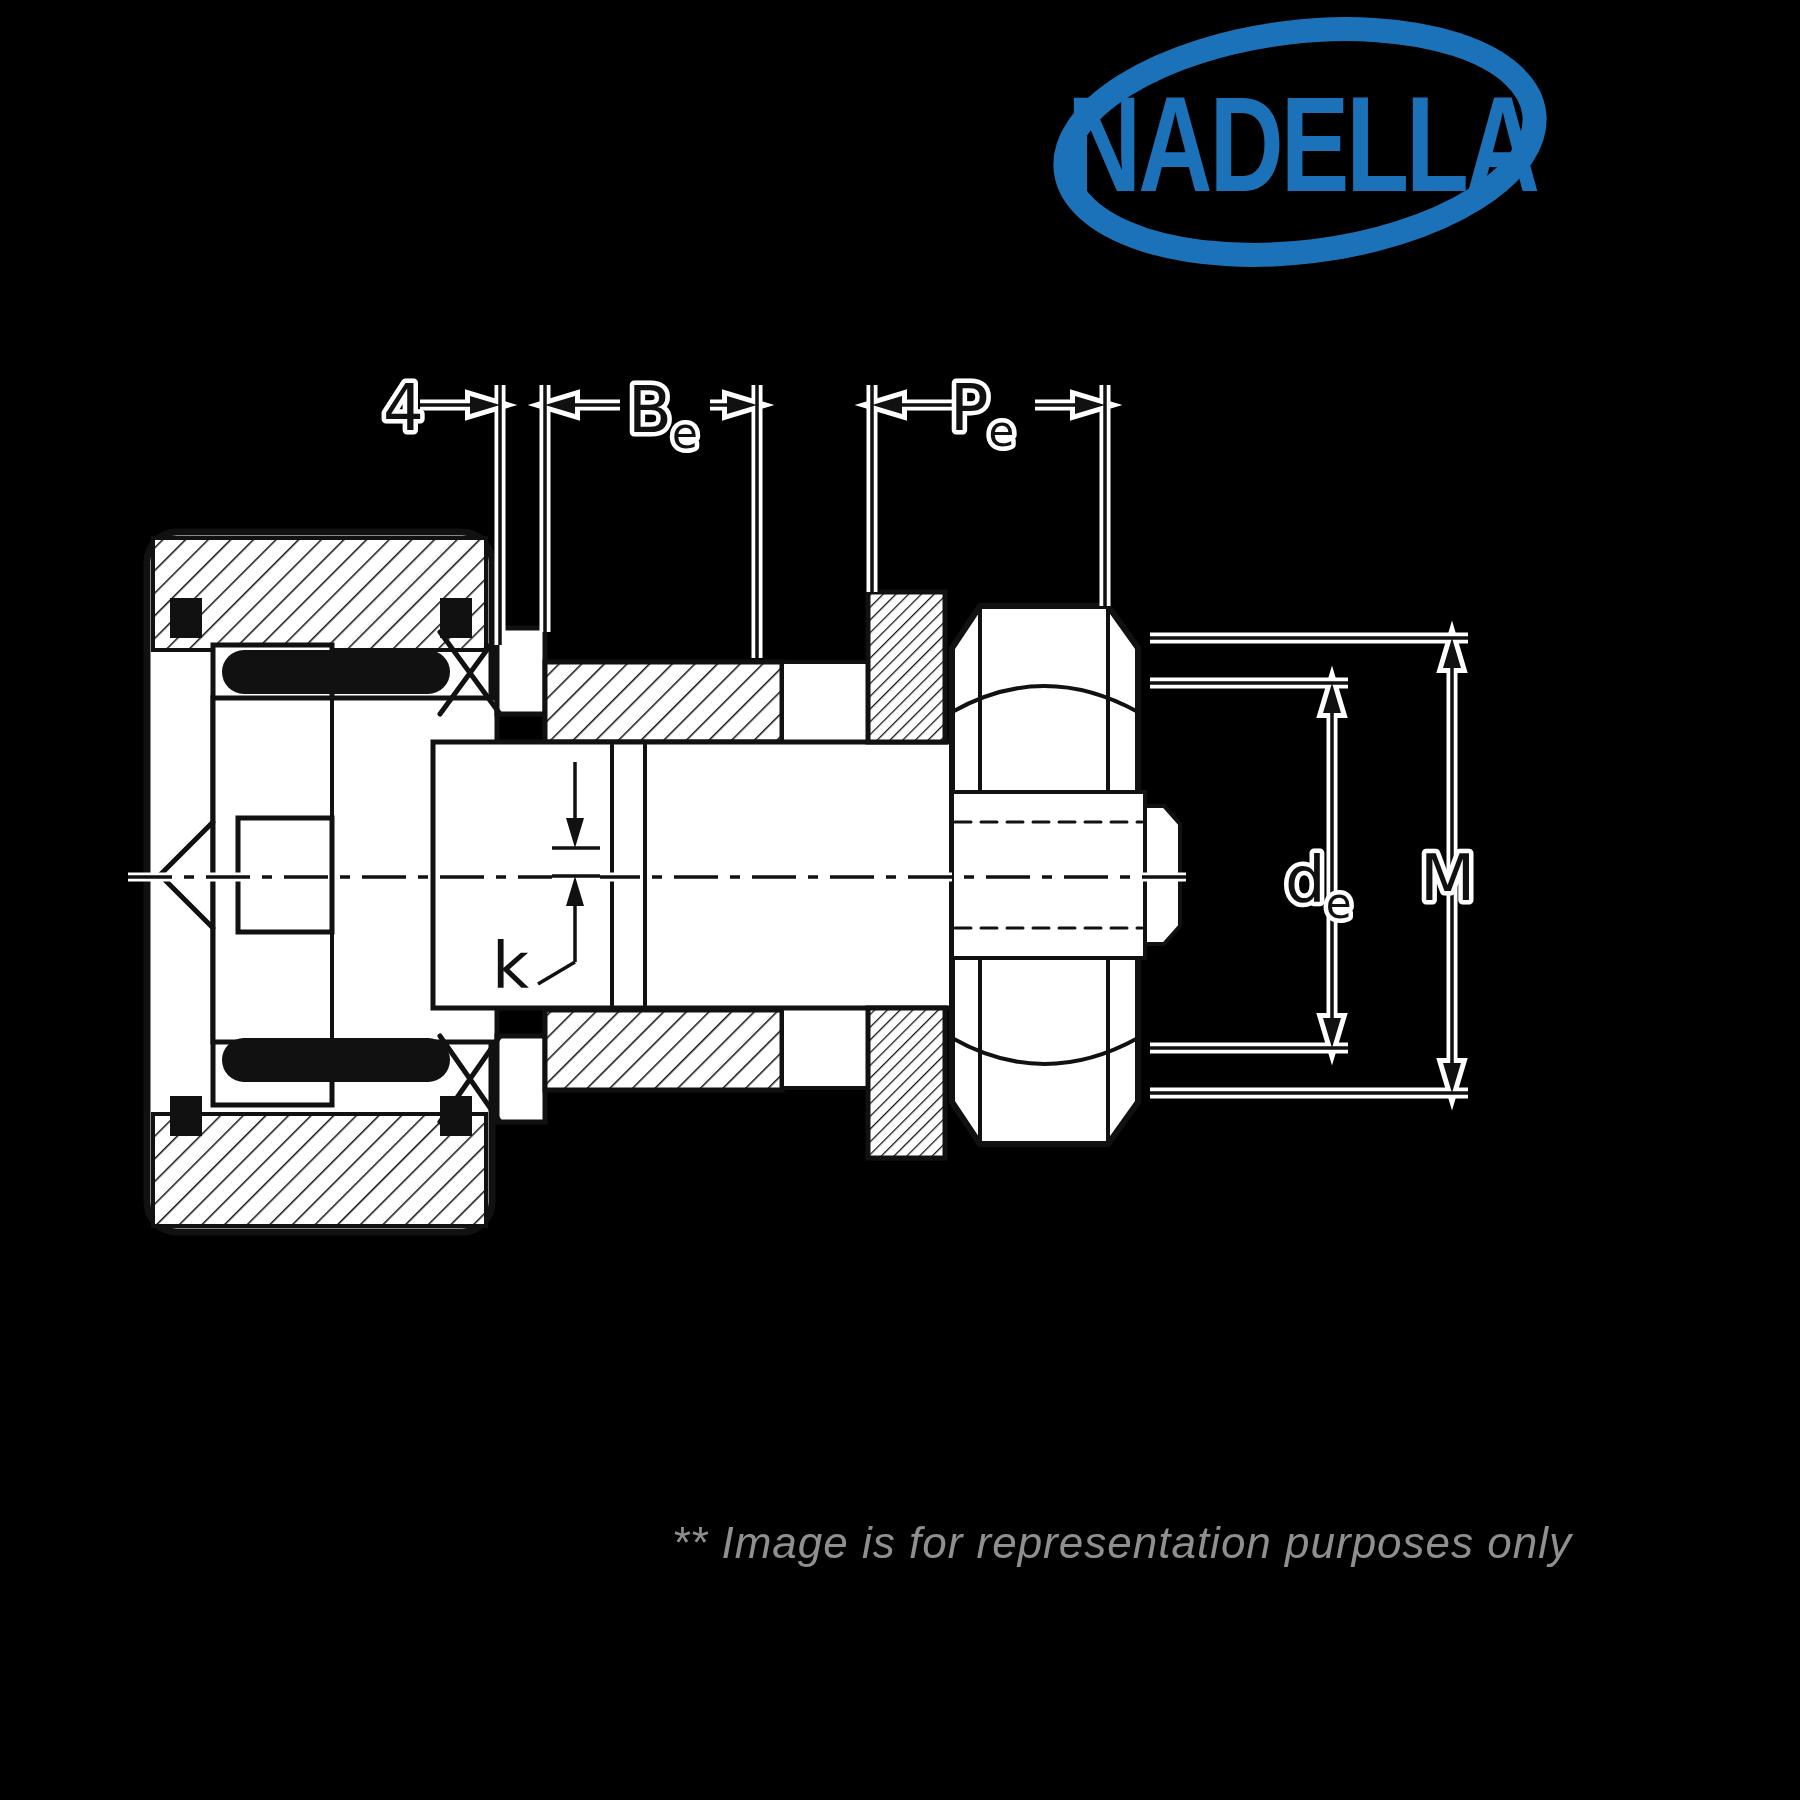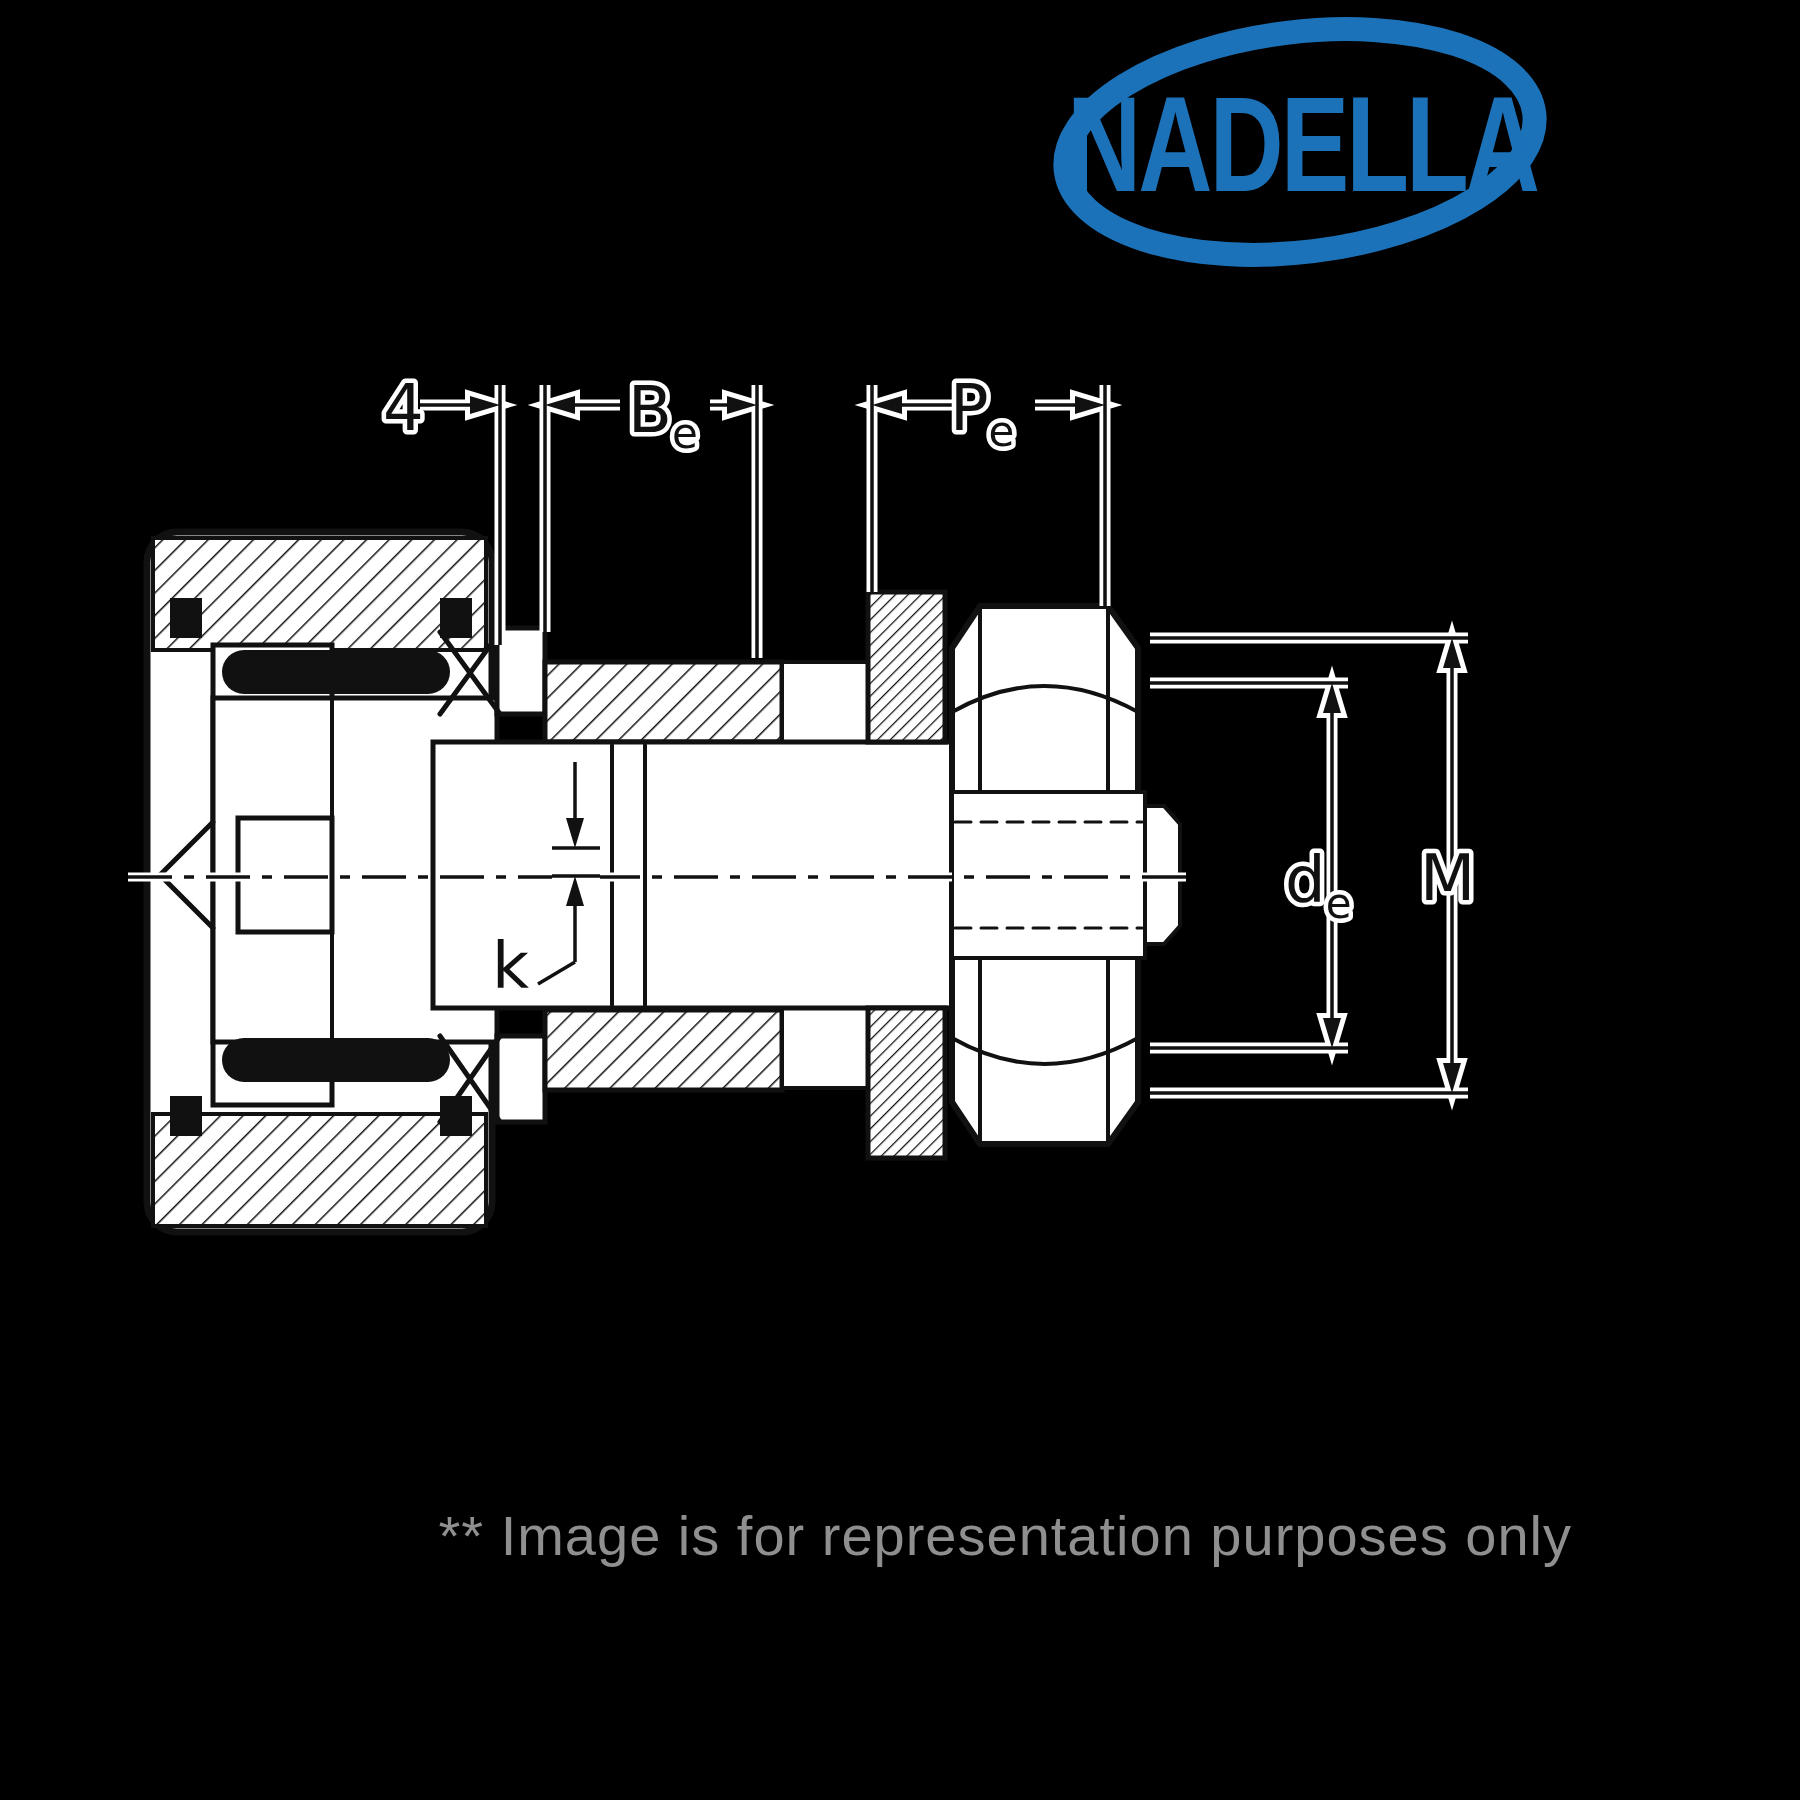--- a/index.html
+++ b/index.html
@@ -37,21 +37,22 @@
     stroke-width: 9px;
     paint-order: stroke;
     stroke-linejoin: round;
   }
   .dim-label .sub { font-size: 42px; }
   .watermark {
     position: absolute;
     right: 228px;
     bottom: 232px;
     font-family: "Liberation Sans", sans-serif;
-    font-size: 56px;
+    font-style: italic;
+    font-size: 44px;
     color: #8f8f8f;
     letter-spacing: 1px;
     white-space: nowrap;
   }
 </style>
 </head>
 <body>
 
 <div class="page">
 

